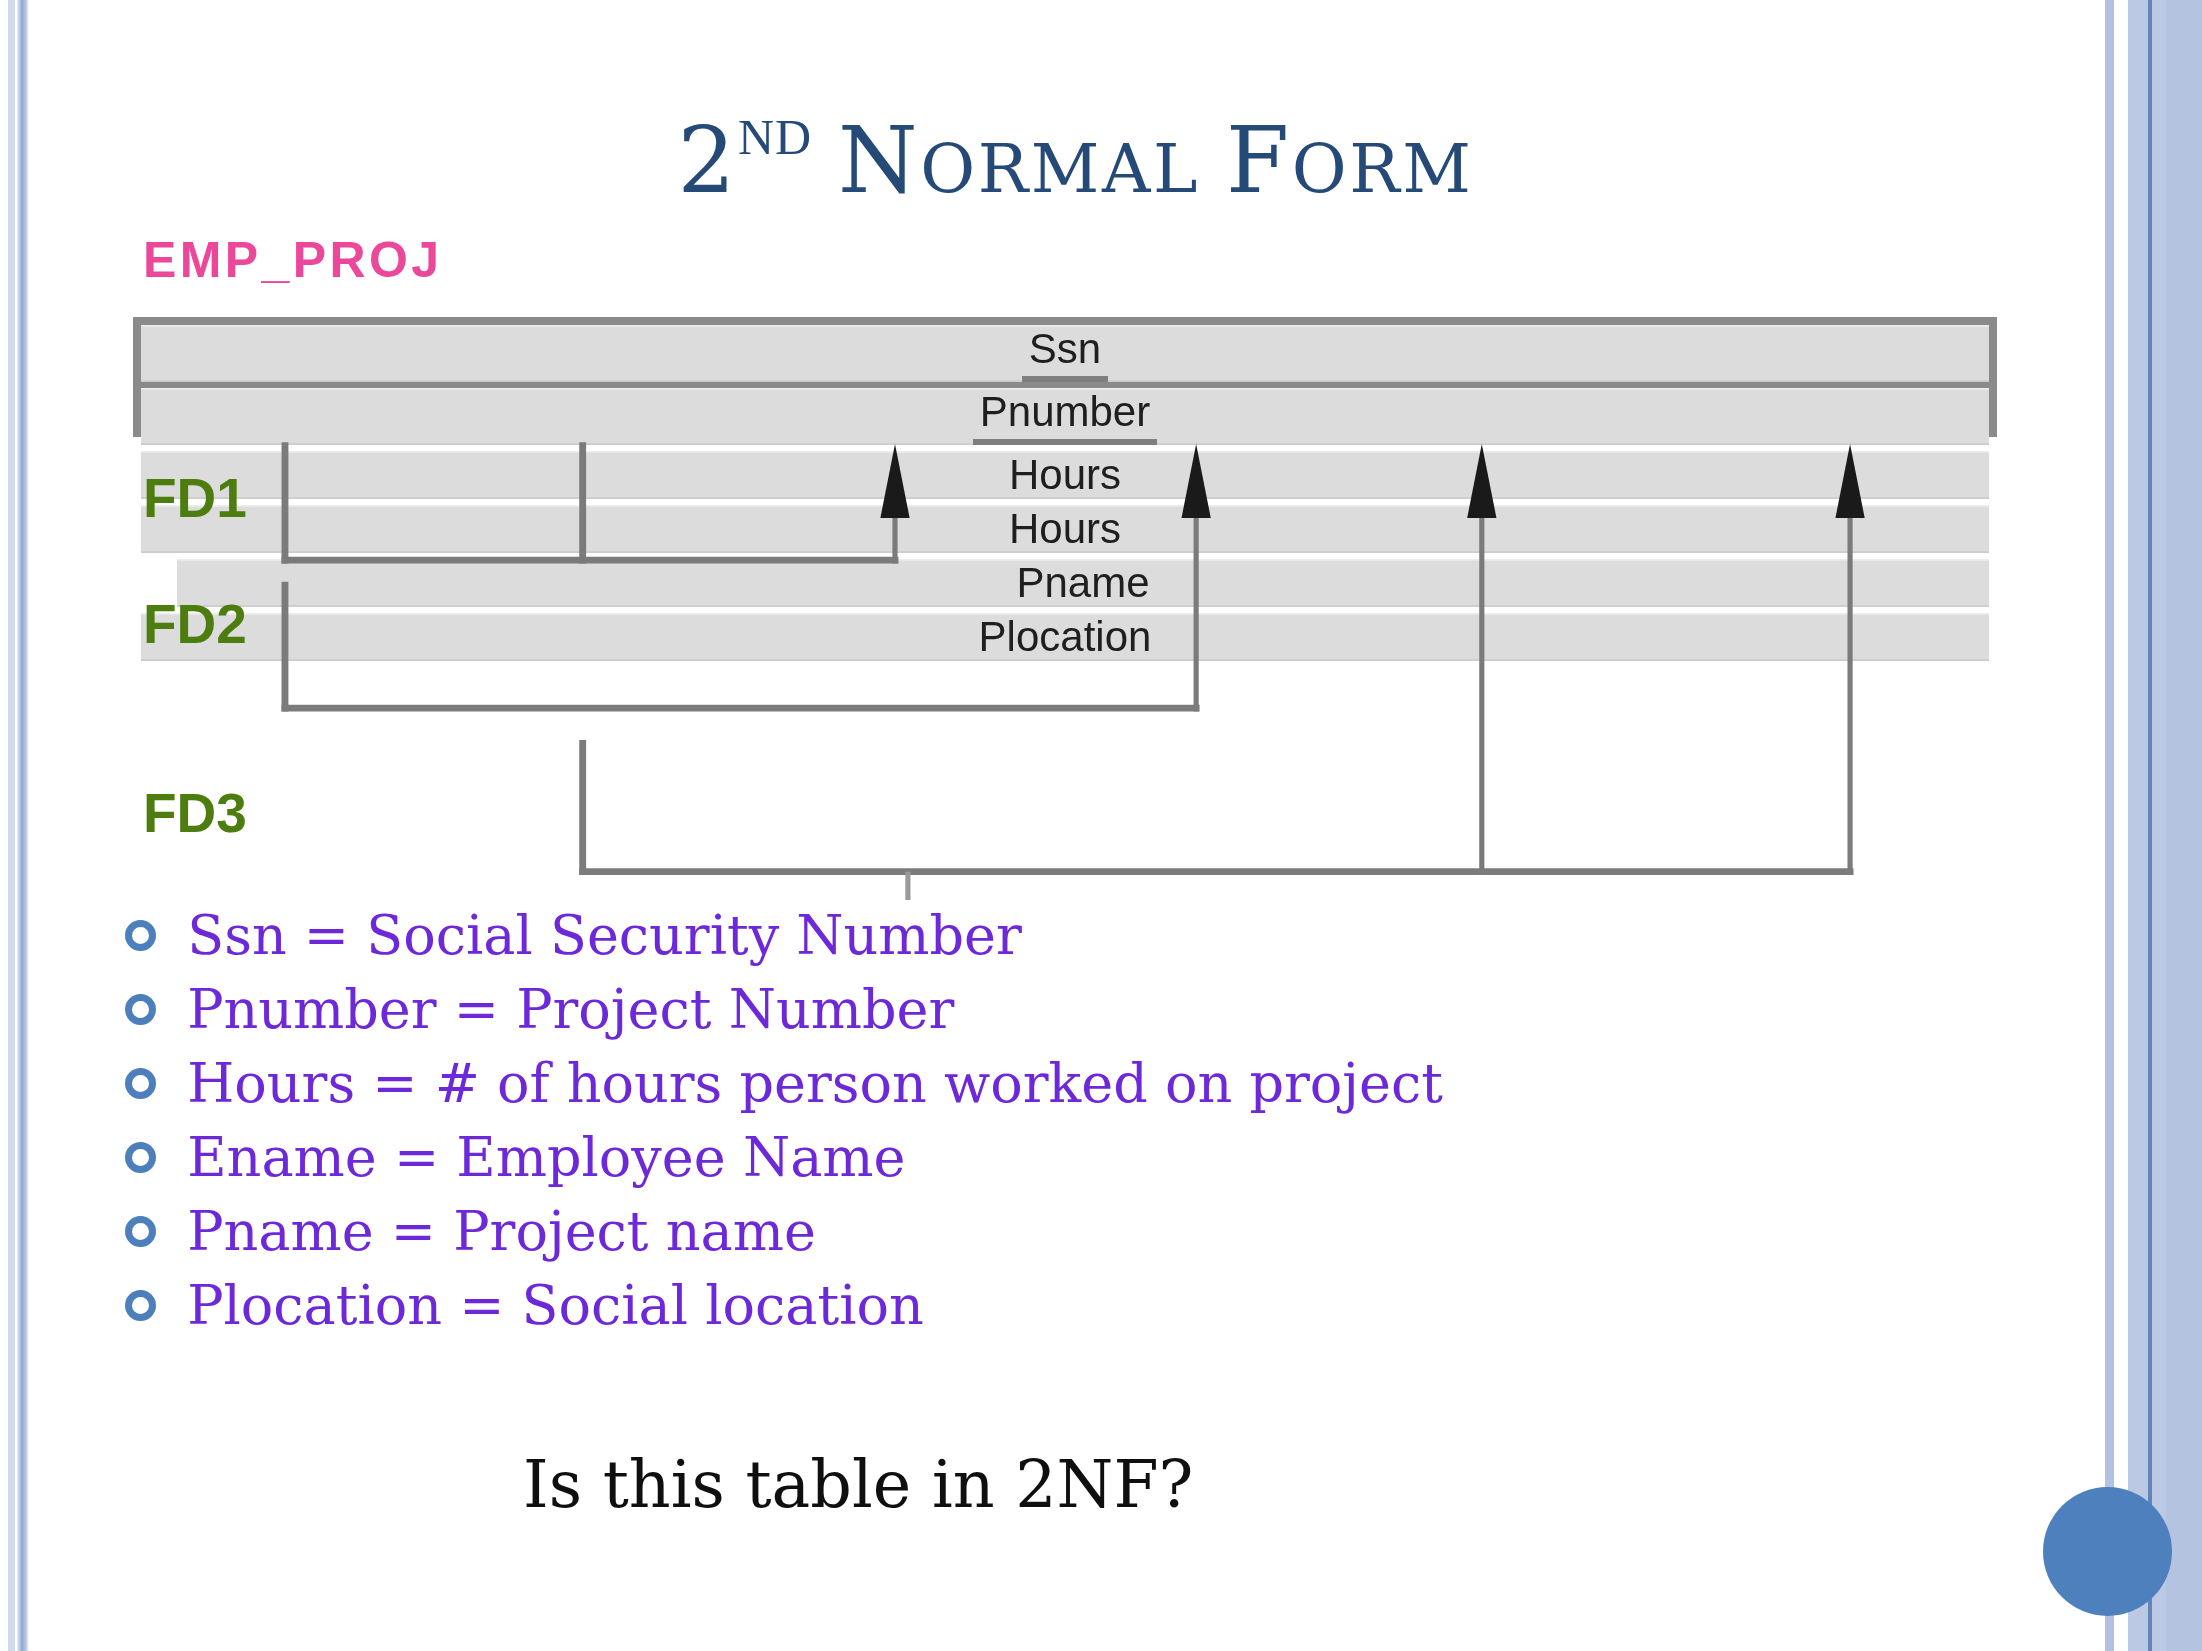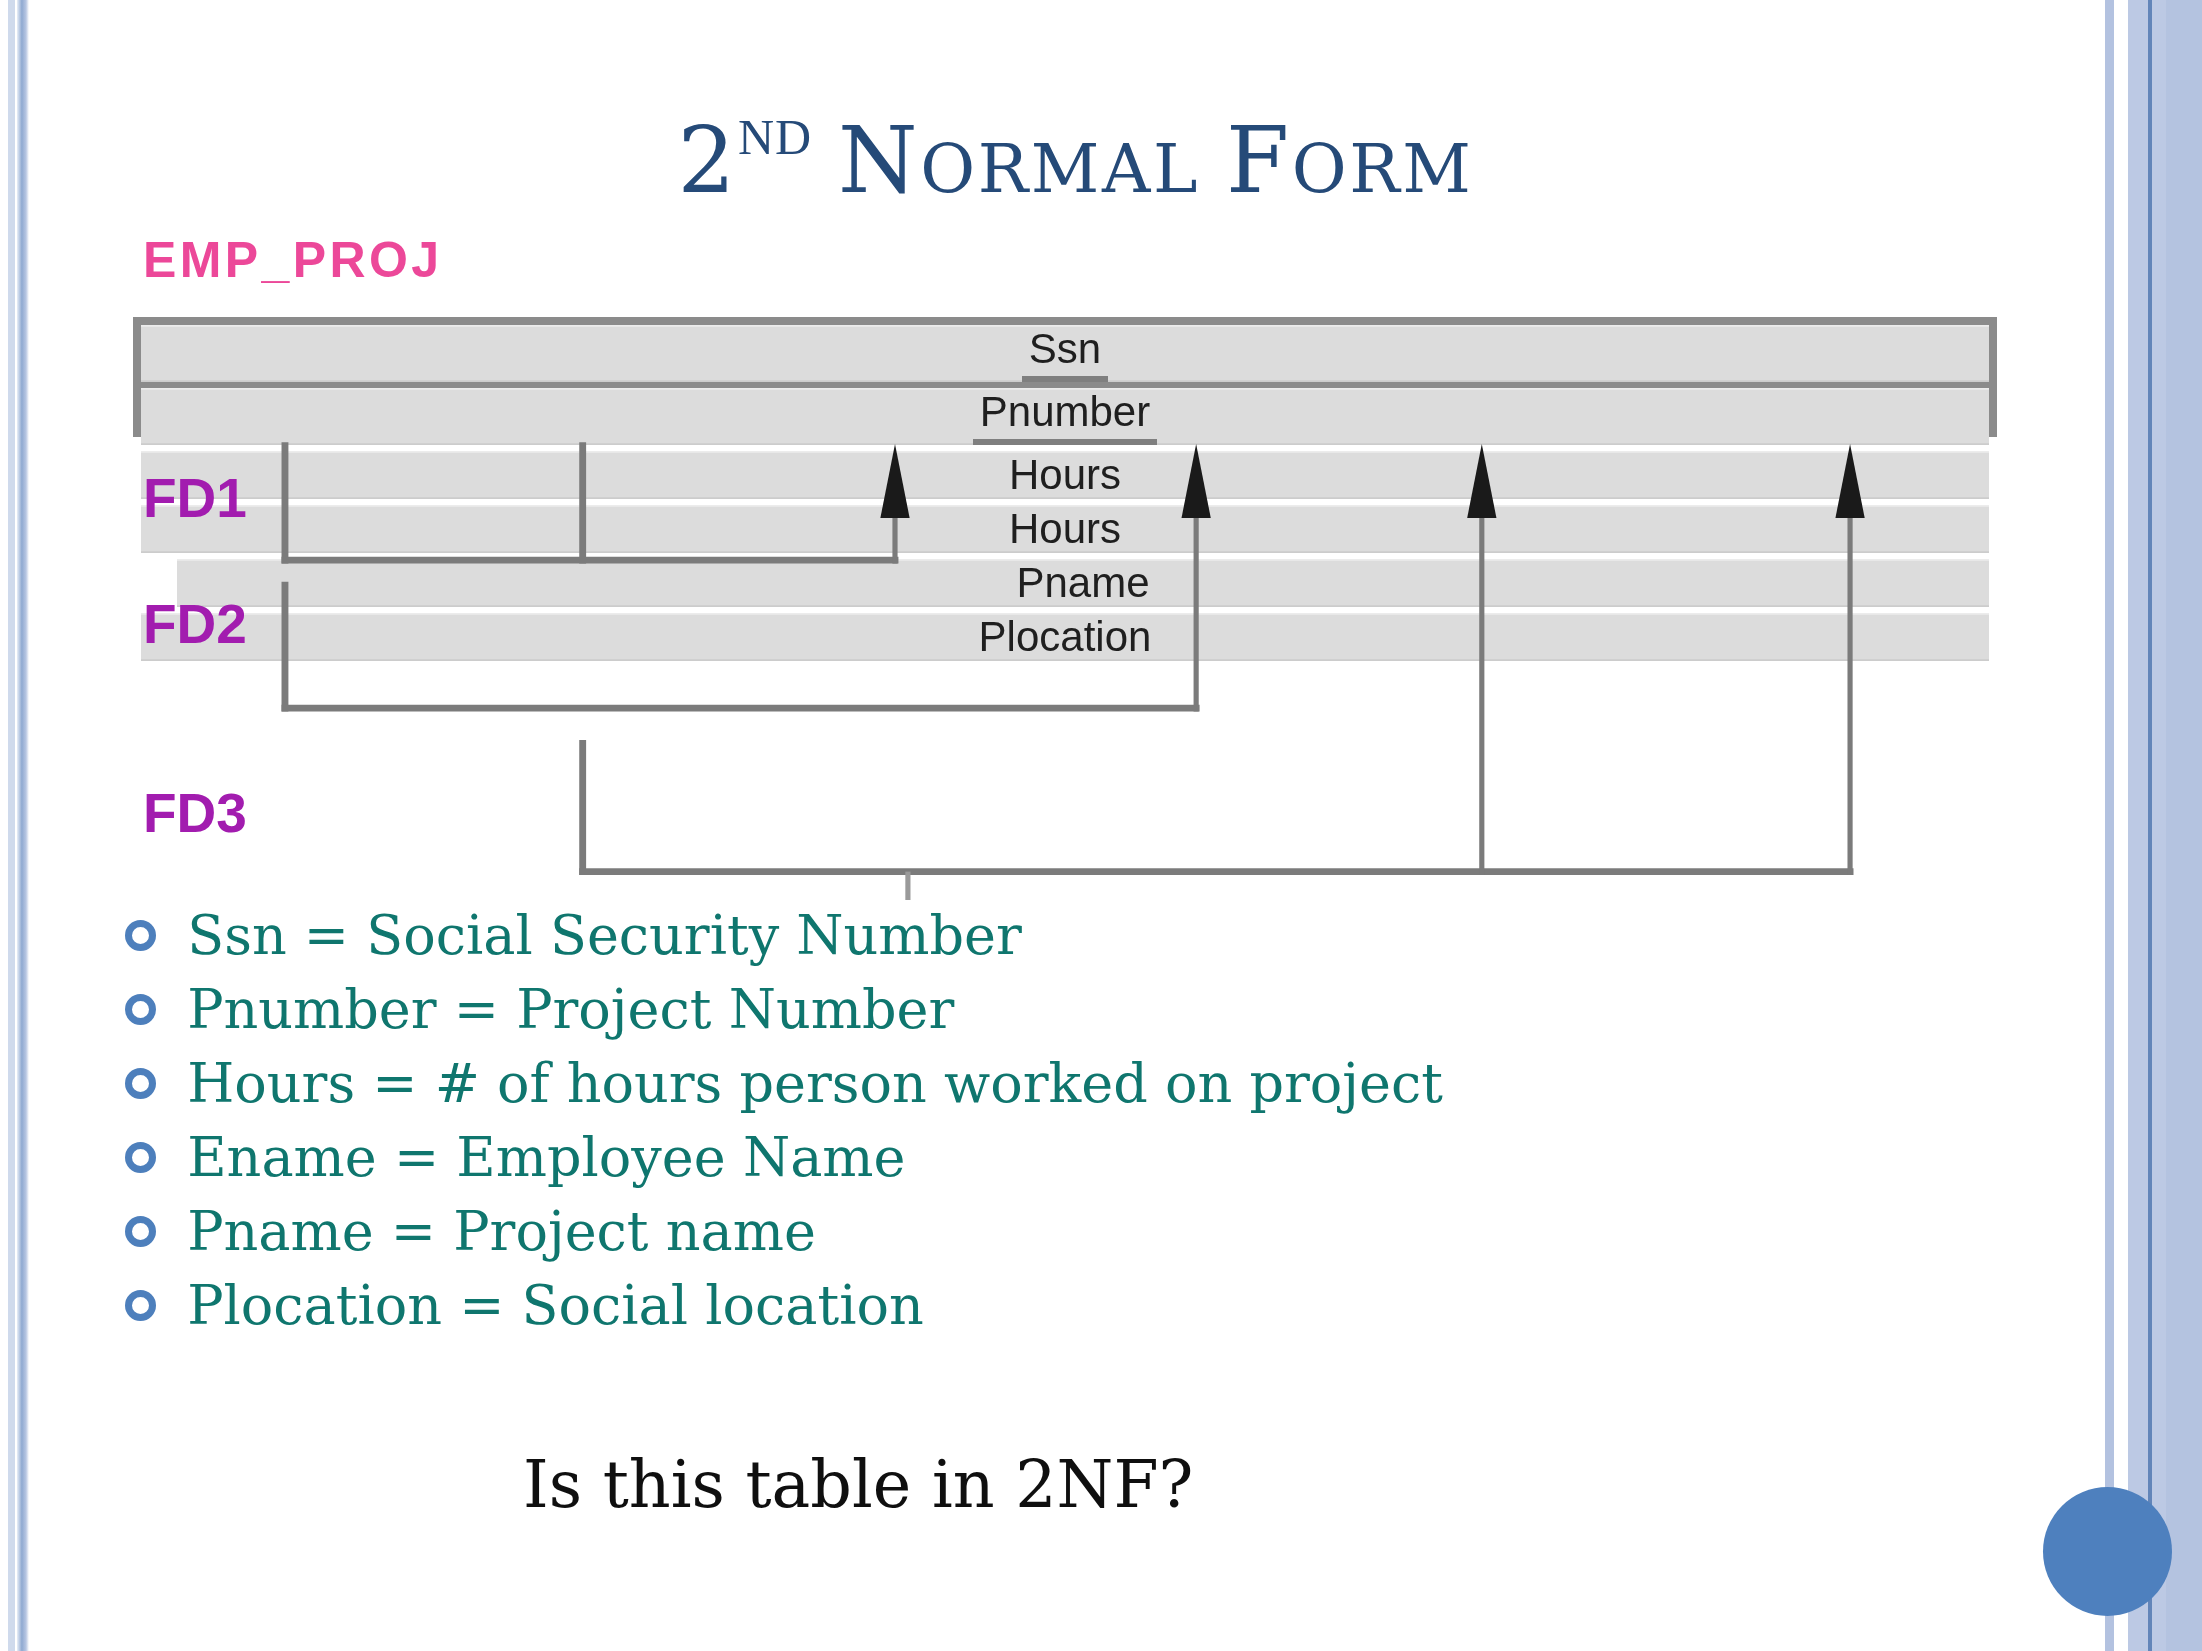--- a/index.html
+++ b/index.html
@@ -36,29 +36,29 @@
   
   .schema-table{position:absolute;left:133px;top:317px;width:1864px;height:120px;
     background:#8b8b8b;display:flex;padding:7.7px;gap:6px;box-sizing:border-box;flex-direction:column;}
   .schema-cell{background:#dcdcdc;display:flex;align-items:center;justify-content:center;
     font-family:"Liberation Sans",sans-serif;font-size:42px;color:#1f1f1f;
     box-shadow:inset 0 1.7px 0 #ececec, inset 0 -1.7px 0 #cccccc;}
   .schema-cell.key .cell-label{border-bottom:6px solid #7f7f7f;padding:0 6.9px 3.4px 6.9px;}
 
   
   .fd-label{position:absolute;left:143px;font-family:"Liberation Sans",sans-serif;
-    font-weight:bold;font-size:55px;color:#a21caf;}
+    font-weight:bold;font-size:55px;color:#4d7c0f;}
   .fd1{top:466px;} .fd2{top:592px;} .fd3{top:781px;}
 
   .fd-svg{position:absolute;left:0;top:0;width:2203px;height:1652px;pointer-events:none;}
 
   
   .bullets{position:absolute;left:120px;top:898px;margin:0;padding:0;list-style:none;}
   .bullets li{display:flex;align-items:center;height:74px;
-    font-family:"DejaVu Serif","Liberation Serif",serif;font-size:54px;color:#0f766e;}
+    font-family:"DejaVu Serif","Liberation Serif",serif;font-size:54px;color:#6d28d9;}
   .ring{width:17px;height:17px;border:7.7px solid #4d7fbc;border-radius:50%;
     margin:0 31px 0 5.2px;flex:none;}
 
   .question{position:absolute;left:523px;top:1447px;
     font-family:"DejaVu Serif","Liberation Serif",serif;font-size:65px;color:#0f0f0f;}
 </style>
 </head>
 <body>
 
 <div class="page">

